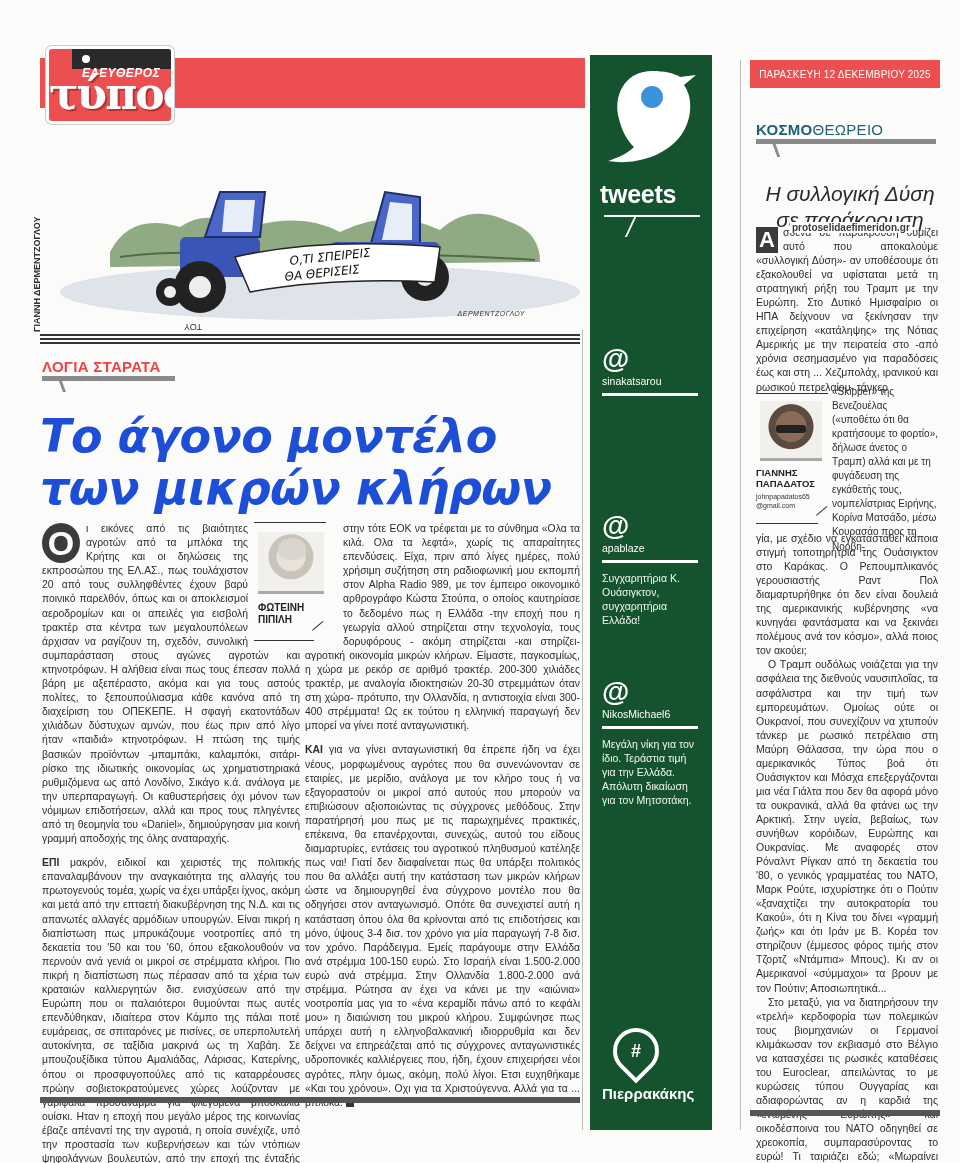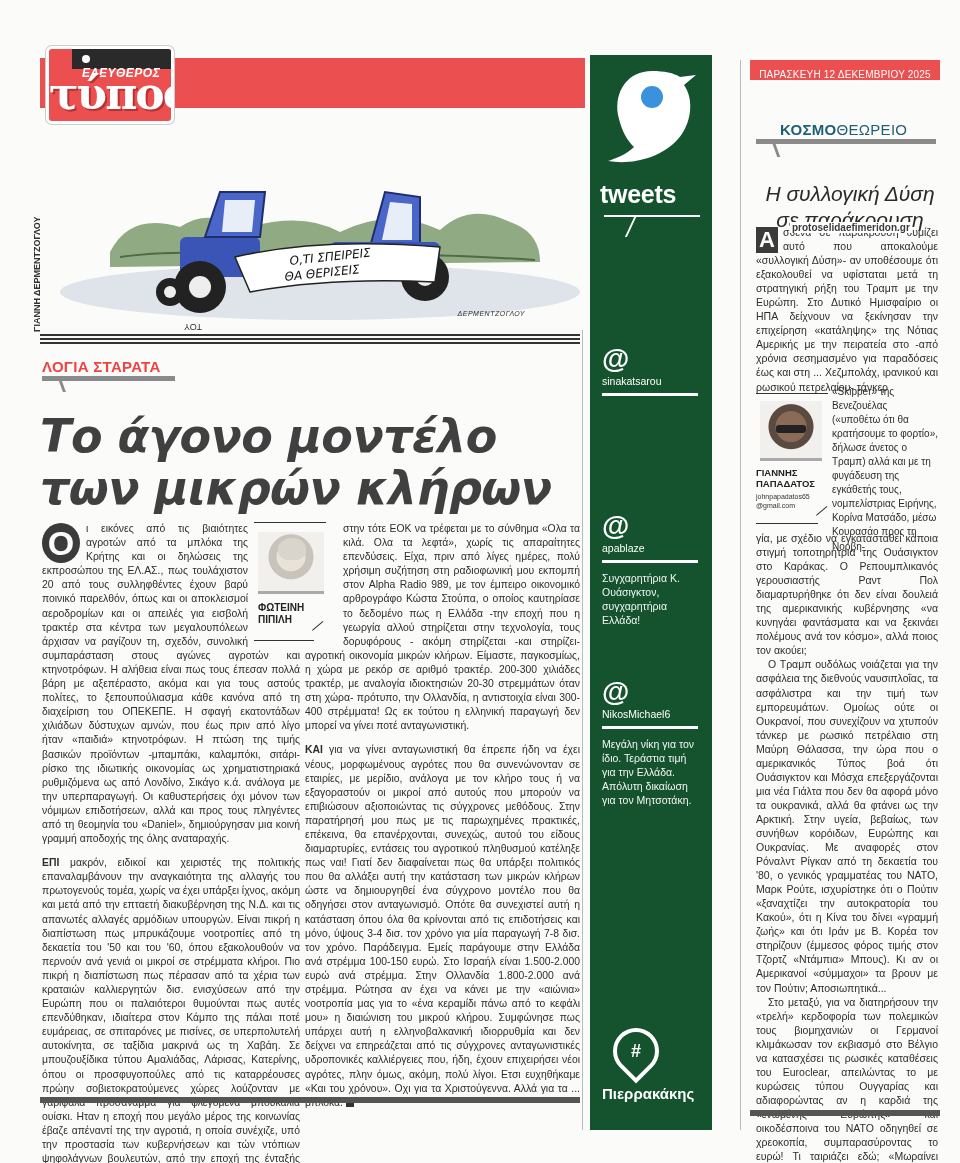--- a/index.html
+++ b/index.html
@@ -18,21 +18,21 @@
   .byline-vertical { position: absolute; left: -8px; top: 120px; width: 14px; height: 170px; }
   .byline-vertical span { position: absolute; left: 0; top: 170px; transform-origin: 0 0; transform: rotate(-90deg); white-space: nowrap; font-size: 9px; color: #333; }
   .byline-vertical b { font-weight: bold; }
   .cartoon-sig { position: absolute; right: 60px; top: 268px; font-size: 7px; font-style: italic; color: #333; letter-spacing: 0.5px; }
   .cartoon-rule { position: absolute; left: 0; top: 292px; width: 540px; height: 12px; background: repeating-linear-gradient(#333 0 2px, #fbfbf9 2px 4px); }
 
   .section-label { position: absolute; left: 2px; top: 316px; font-size: 15px; font-weight: bold; color: #ef4444; letter-spacing: 0.3px; }
   .section-rule { position: absolute; left: 2px; top: 334px; width: 133px; height: 5px; background: #8a8a8a; }
   .section-tick { position: absolute; left: 20px; top: 334px; width: 3px; height: 16px; background: #8a8a8a; transform: skewX(20deg); }
 
-  .headline { position: absolute; left: 0; top: 368px; width: 540px; font-family: "DejaVu Sans", sans-serif; font-size: 46px; font-style: italic; font-weight: bold; line-height: 52px; color: #404040; letter-spacing: -0.5px; }
+  .headline { position: absolute; left: 0; top: 368px; width: 540px; font-family: "DejaVu Sans", sans-serif; font-size: 46px; font-style: italic; font-weight: bold; line-height: 52px; color: #1d4ed8; letter-spacing: -0.5px; }
 
   .body-text { font-size: 10.4px; line-height: 14.1px; color: #2d2d2d; text-align: justify; }
   .col1 { position: absolute; left: 2px; top: 480px; width: 258px; }
   .col2 { position: absolute; left: 265px; top: 480px; width: 275px; }
   .dropcap { float: left; width: 38px; height: 40px; background: #3b3b3b; color: #fbfbf9; font-size: 34px; font-weight: bold; text-align: center; line-height: 40px; border-radius: 50%; margin: 1px 6px 0 0; }
   .lead-in { font-weight: bold; }
   .para-gap { height: 10px; }
 
   .author-box { position: absolute; left: 208px; top: 480px; width: 90px; height: 140px; }
   .author-rule-top { position: absolute; left: 6px; top: 0; width: 72px; height: 1px; background: #333; }
@@ -56,23 +56,23 @@
   .tweet-at { font-size: 28px; font-weight: bold; line-height: 28px; }
   .tweet-handle { font-size: 10.5px; margin-top: 2px; }
   .tweet-rule { width: 96px; height: 3px; background: #fff; margin: 6px 0 8px 0; }
   .tweet-text { font-size: 10.5px; line-height: 14px; color: #fff; opacity: 0.95; }
   .hashtag-pin { position: absolute; left: 23px; top: 973px; width: 46px; height: 46px; border: 4px solid #fff; border-radius: 50% 50% 50% 0; transform: rotate(-45deg); }
   .hashtag-pin span { position: absolute; left: 8px; top: 8px; width: 22px; height: 22px; transform: rotate(45deg); font-weight: bold; font-size: 18px; text-align: center; line-height: 22px; }
   .hashtag-label { position: absolute; left: 12px; top: 1030px; font-size: 15px; font-weight: bold; }
 
   
   .right { position: absolute; left: 750px; top: 55px; width: 190px; height: 1075px; }
-  .date-bar { position: absolute; left: 0; top: 5px; width: 190px; height: 20px; background: #ec4f4f; color: #fff; font-size: 10px; text-align: center; line-height: 30px; letter-spacing: 0.2px; }
+  .date-bar { position: absolute; left: 0; top: 5px; width: 190px; height: 28px; background: #ec4f4f; color: #fff; font-size: 10px; text-align: center; line-height: 30px; letter-spacing: 0.2px; }
   .kosmo { position: absolute; left: 6px; top: 66px; font-size: 15px; color: #1e5f78; letter-spacing: 0.3px; }
-  .kosmo b { font-weight: bold; margin-left: 24px; }
+  .kosmo b { font-weight: bold; }
   .kosmo-rule { position: absolute; left: 6px; top: 84px; width: 180px; height: 5px; background: #8a8a8a; }
   .kosmo-tick { position: absolute; left: 24px; top: 84px; width: 3px; height: 18px; background: #8a8a8a; transform: skewX(20deg); }
   .right-headline { position: absolute; left: 10px; top: 126px; width: 180px; font-size: 21px; font-style: italic; line-height: 26px; color: #2a2a2a; text-align: center; }
   .r-body { position: absolute; left: 6px; width: 182px; font-size: 10.5px; line-height: 14.05px; color: #2d2d2d; text-align: justify; }
   .r-dropcap { float: left; width: 22px; height: 26px; background: #3b3b3b; color: #fbfbf9; font-size: 22px; font-weight: bold; line-height: 26px; text-align: center; margin: 2px 5px 0 0; }
   .watermark { position: absolute; left: 40px; top: 167px; background: #fff; color: #3a3a3a; font-size: 10px; font-weight: bold; padding: 0 2px; }
   .r-author { position: absolute; left: 6px; top: 338px; width: 75px; height: 135px; }
   .r-author-rule-top { position: absolute; left: 0; top: 0; width: 72px; height: 1px; background: #333; }
   .r-author-photo { position: absolute; left: 4px; top: 8px; width: 62px; height: 60px; background: radial-gradient(circle at 50% 45%, #8a6b58 0 15px, #5a4a40 16px 22px, #f2f0ec 23px); border-bottom: 3px solid #aaa; }
   .r-author-photo::before { content: ""; position: absolute; left: 16px; top: 24px; width: 30px; height: 8px; background: #222; border-radius: 3px; }

